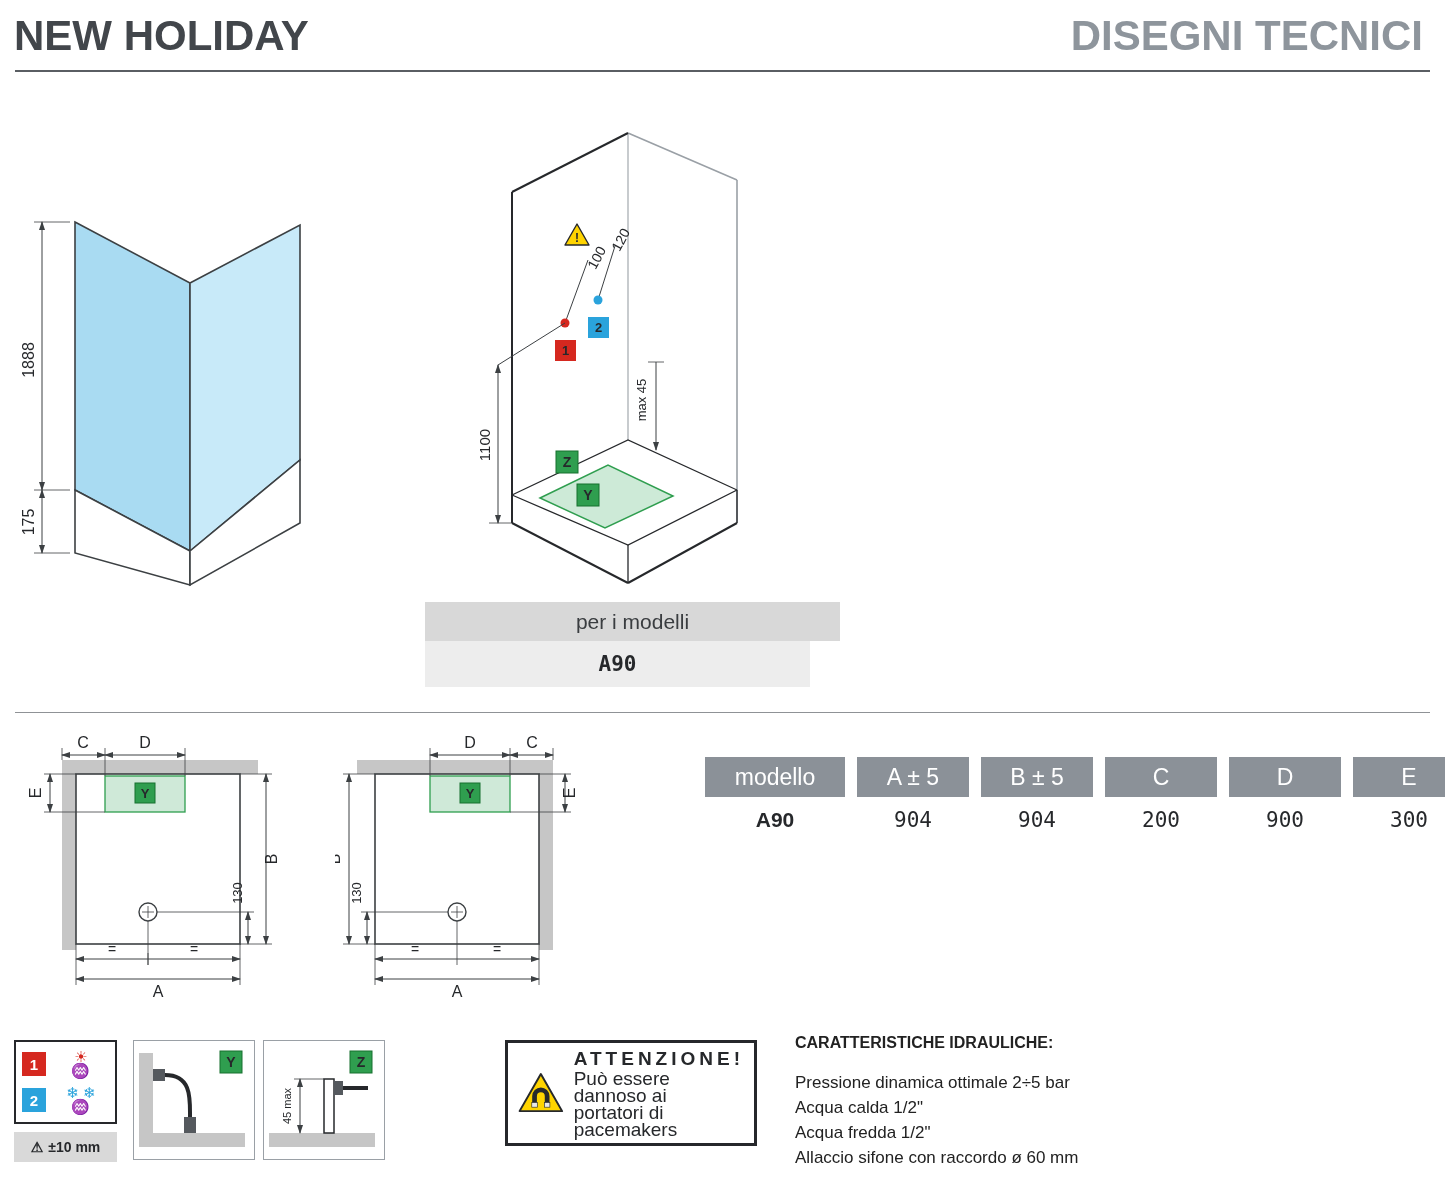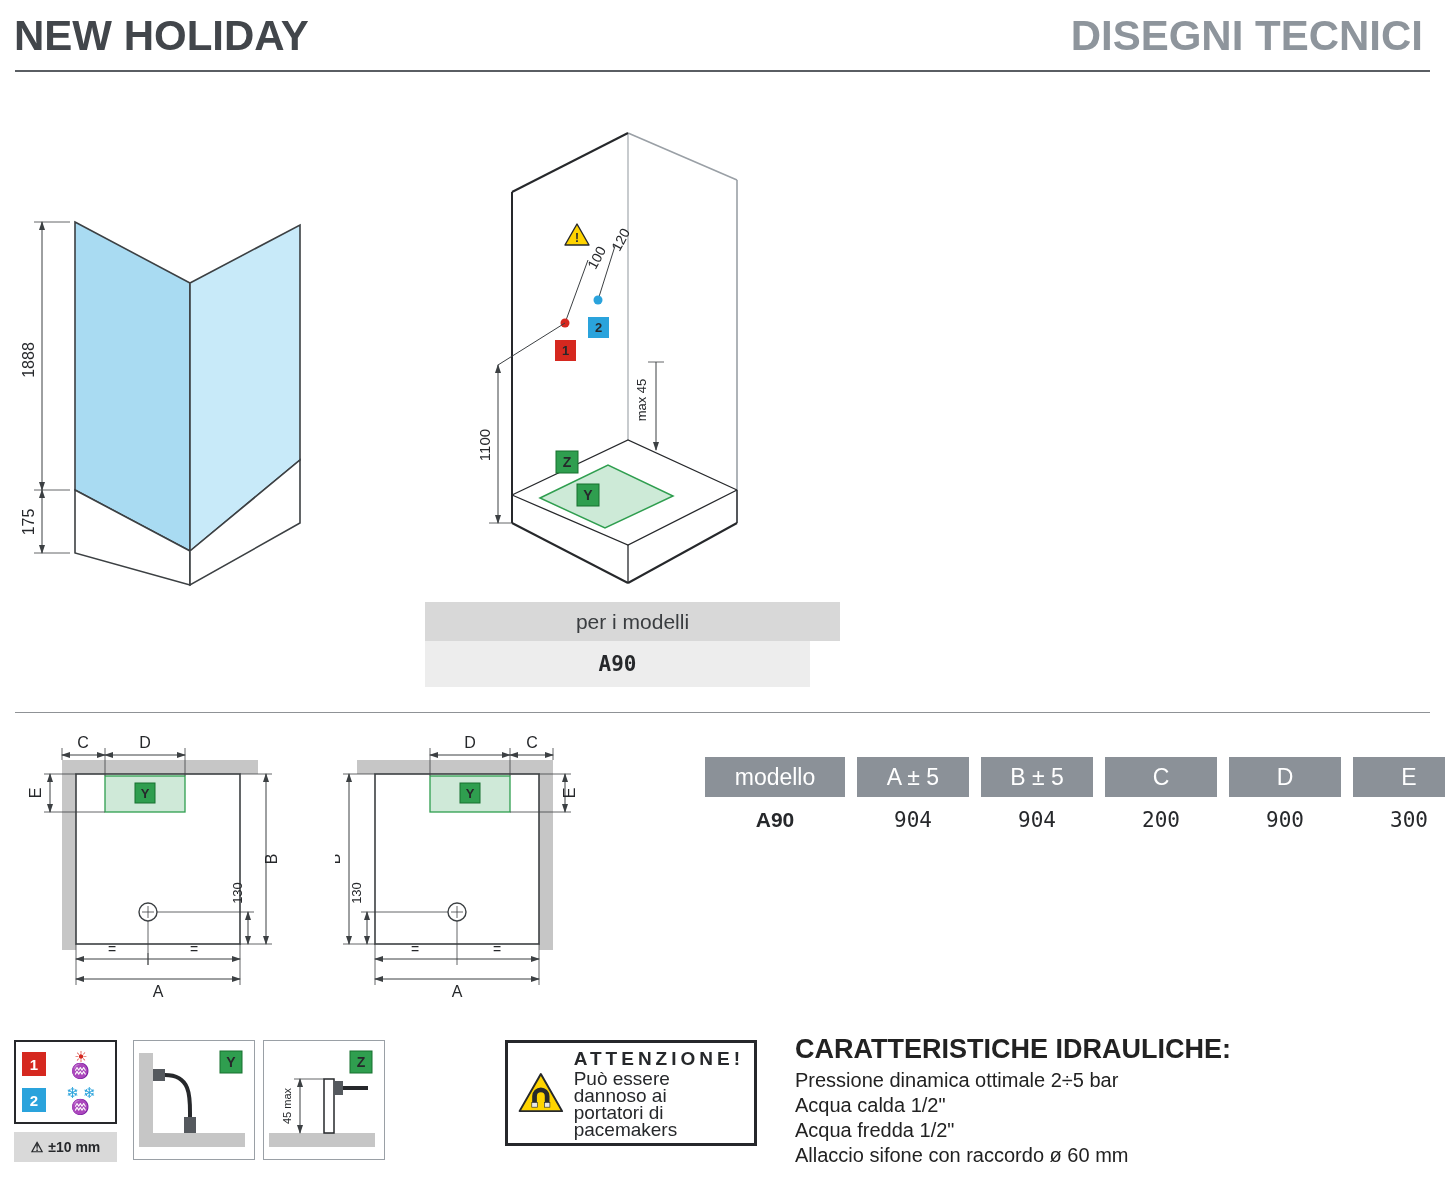--- a/index.html
+++ b/index.html
@@ -33,22 +33,22 @@
   .hc-icon.red{color:#d5281f}
   .hc-icon.blue{color:#2aa3dc}
   .tol-box{position:absolute;left:14px;top:1132px;width:103px;height:30px;background:#d9d9d9;
     display:flex;align-items:center;justify-content:center;gap:5px;font-size:14px;font-weight:700;color:#26282b}
   .detail-box{position:absolute;top:1040px;width:122px;height:120px;border:1px solid #9aa0a6;background:#fff}
   .att-box{position:absolute;left:505px;top:1040px;width:252px;height:106px;border:3px solid #26282b;
     display:flex;align-items:center;gap:10px;padding:6px 10px;background:#fff}
   .att-title{font-size:19px;font-weight:700;letter-spacing:4px;color:#26282b;white-space:nowrap}
   .att-line{font-size:19px;color:#26282b;line-height:17px}
   .hyd{position:absolute;left:795px;top:1034px;width:630px;color:#222}
-  .hyd-title{font-size:27px;font-weight:700;margin-bottom:3px}
-  .hyd-line{font-size:20px;line-height:25px}
+  .hyd-title{font-size:16px;font-weight:700;margin-bottom:18px}
+  .hyd-line{font-size:17px;line-height:25px}
   svg text{font-family:"Liberation Sans",sans-serif;fill:#26282b}
   svg .dim{stroke:#3c4043;stroke-width:1}
   svg .ext{stroke:#3c4043;stroke-width:0.8}
 </style>
 </head>
 <body>
 
 <div class="page">
 
   <div class="title-left">NEW HOLIDAY</div>

